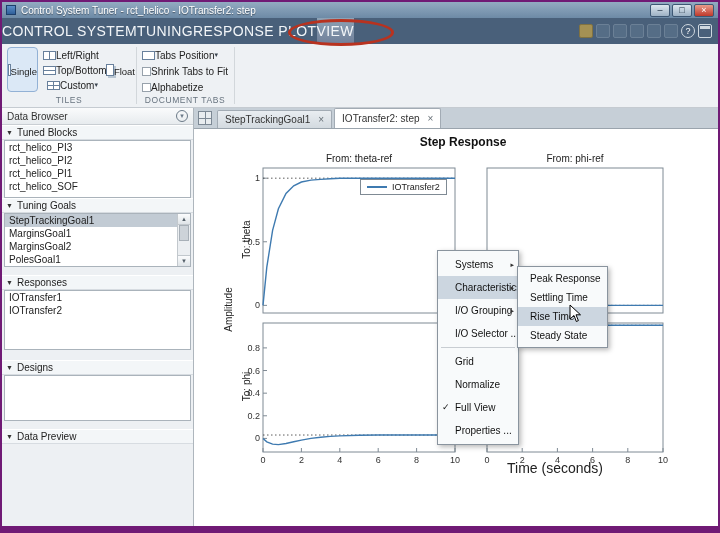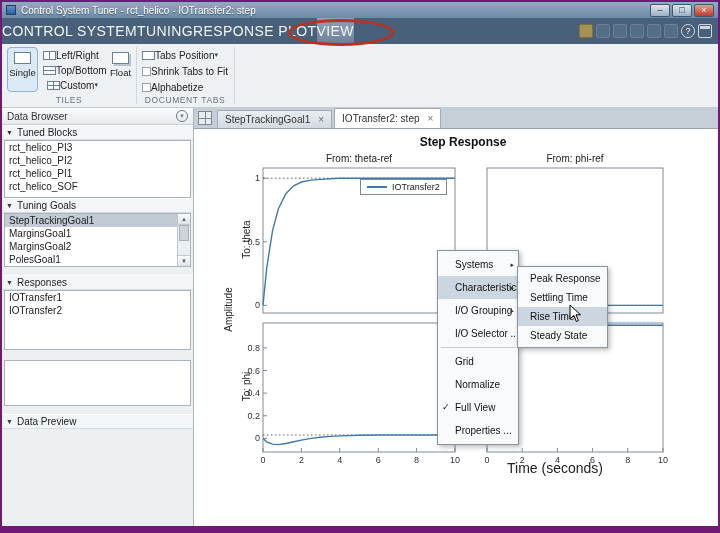--- a/index.html
+++ b/index.html
@@ -22,21 +22,21 @@
   .qicon{width:14px;height:14px;border:1px solid #72869b;background:#587089;border-radius:2px;opacity:.85}
   .qicon.accent{background:#b49a4e;border-color:#8a7638}
   .qicon.help{border-radius:50%;background:transparent;border:1px solid #cfd8e0;color:#fff;font-size:9px;line-height:12px;text-align:center;opacity:1}
   .qicon.dock{background:transparent;border:1px solid #cfd8e0;position:relative;opacity:1}
   .qicon.dock::after{content:"";position:absolute;left:1px;right:1px;top:1px;height:3px;background:#cfd8e0}
 
   
   .ribbon{position:absolute;left:2px;top:44px;right:2px;height:64px;background:#eef1f4;border-bottom:1px solid #c5cbd1}
   .rdivider{position:absolute;top:3px;bottom:3px;width:1px;background:#d2d7db}
   .section-label{position:absolute;bottom:2px;font-size:8.5px;color:#67737f;letter-spacing:.6px;text-align:center}
-  .bigbtn{position:absolute;width:31px;height:45px;display:flex;flex-direction:column;align-items:center;justify-content:flex-start;padding-top:4px;border:1px solid transparent;border-radius:4px;font-size:9.5px}
+  .bigbtn{position:absolute;width:31px;height:45px;display:flex;flex-direction:row;align-items:center;justify-content:flex-start;padding-top:4px;border:1px solid transparent;border-radius:4px;font-size:9.5px}
   .bigbtn.selected{background:#dbe8f6;border-color:#92b1d5}
   .pane-icon{width:17px;height:12px;background:#fff;border:1px solid #68809c;margin-bottom:3px}
   .pane-icon.float{box-shadow:2px 2px 0 #b9c6d2}
   .smallrow{position:absolute;height:14px;display:flex;align-items:center;font-size:10px;white-space:nowrap}
   .mini-icon{width:13px;height:9px;background:#fff;border:1px solid #68809c;flex:0 0 auto}
   .mini-icon.lr{background:linear-gradient(to right,#fff 0 5px,#68809c 5px 6px,#fff 6px)}
   .mini-icon.tb{background:linear-gradient(to bottom,#fff 0 3px,#68809c 3px 4px,#fff 4px)}
   .mini-icon.grid{background:linear-gradient(to right,transparent 0 5px,#68809c 5px 6px,transparent 6px),linear-gradient(to bottom,#fff 0 3px,#68809c 3px 4px,#fff 4px)}
   .ddarrow{font-size:7px;color:#3c4650}
   .checkbox{width:9px;height:9px;border:1px solid #97a1ab;background:#fff;flex:0 0 auto}
@@ -212,20 +212,24 @@
       <div class="db-sec">
         <span class="tri">▼</span>
         <span>Responses</span>
       </div>
       <div class="db-list" style="height:60px">
         <div class="db-item">IOTransfer1</div>
         <div class="db-item">IOTransfer2</div>
       </div>
 
       <div class="gap10"></div>
+      <div class="db-sec">
+        <span class="tri">▼</span>
+        <span>Designs</span>
+      </div>
       <div class="db-list" style="height:46px"></div>
 
       <div class="gap8"></div>
       <div class="db-sec">
         <span class="tri">▼</span>
         <span>Data Preview</span>
       </div>
     </div>
 
     <div class="docarea">

